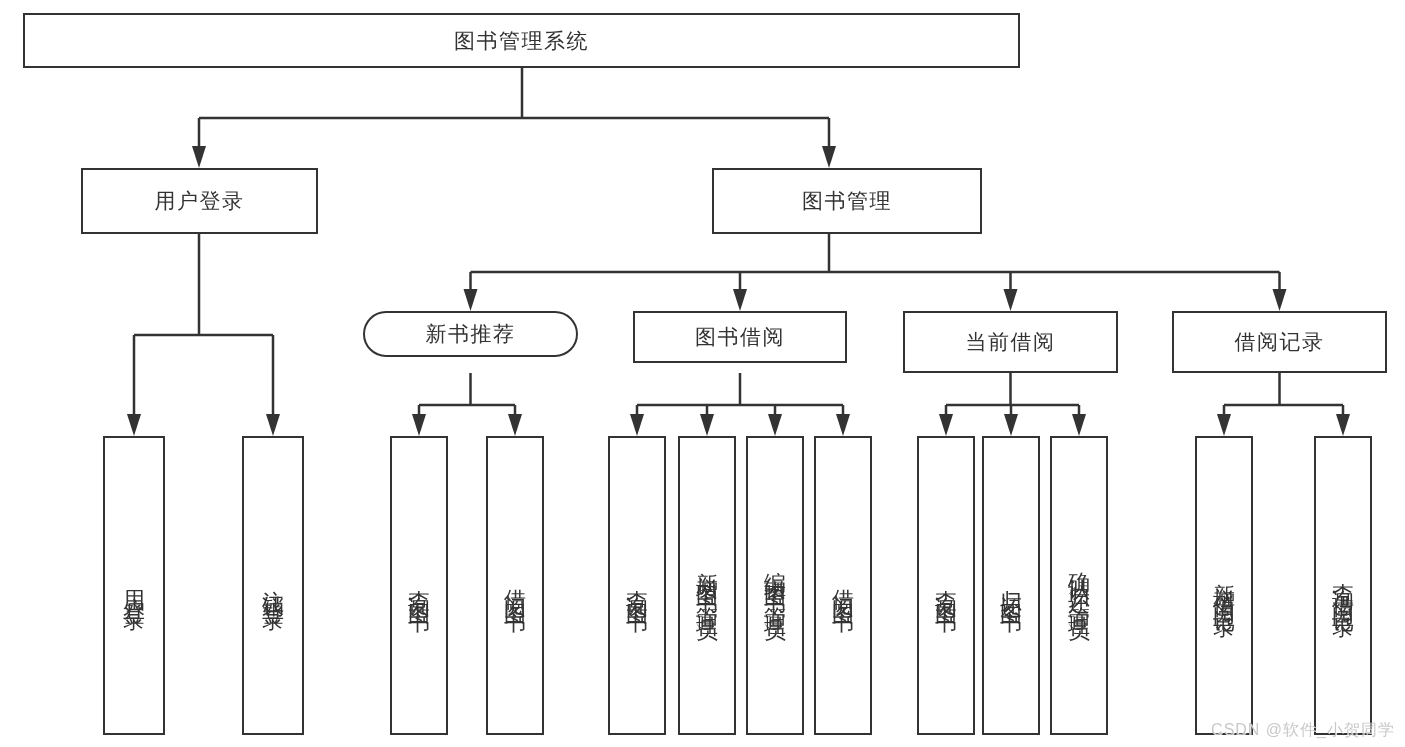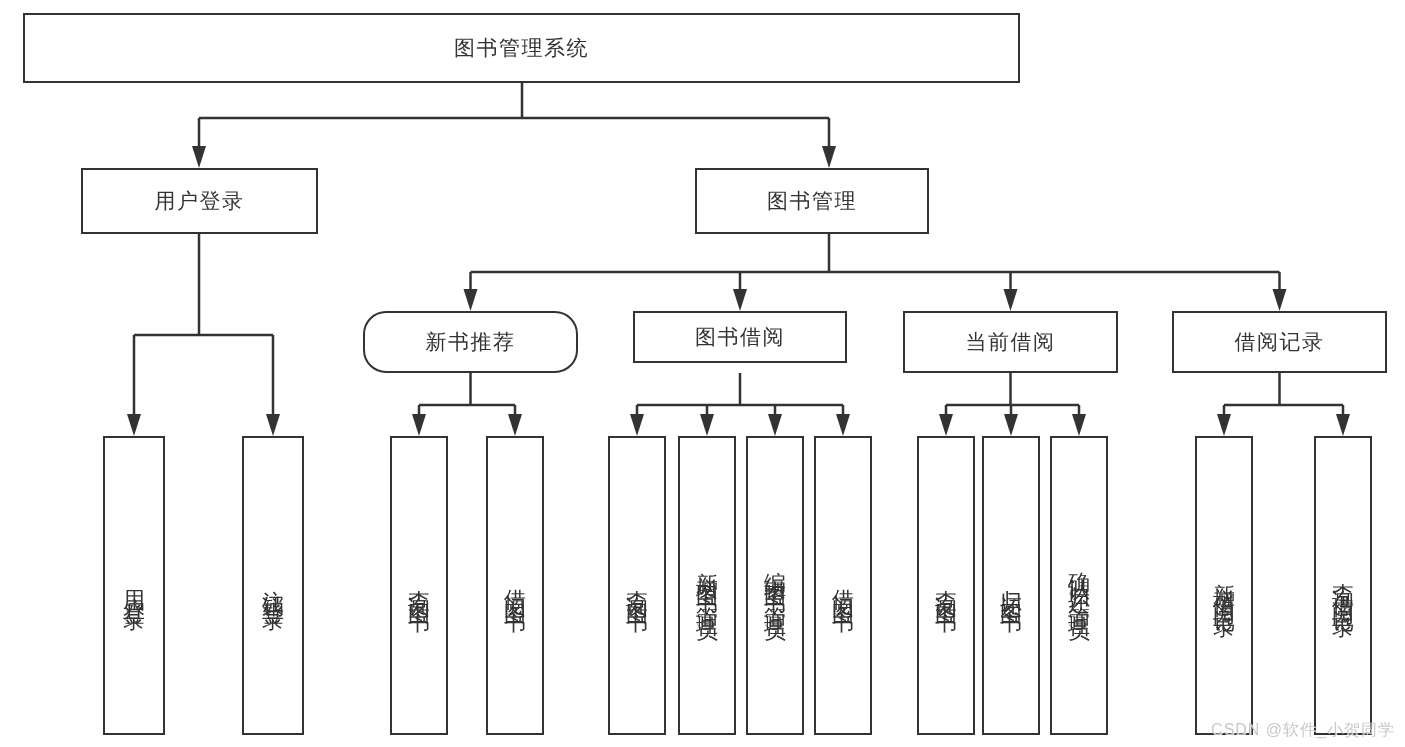--- a/index.html
+++ b/index.html
@@ -35,24 +35,24 @@
   }
   .v-label {
     writing-mode: vertical-rl;
     text-orientation: mixed;
     font-size: 22px;
     letter-spacing: 7px;
     line-height: 1;
     white-space: nowrap;
   }
   
-  #root-box        { left: 23px;   top: 13px;  width: 997px; height: 70px; }
+  #root-box        { left: 23px;   top: 13px;  width: 997px; height: 55px; }
   #n-user-login    { left: 81px;   top: 168px; width: 237px; height: 66px; }
-  #n-book-mgmt     { left: 695px;  top: 168px; width: 234px; height: 66px; }
-  #n-new-rec       { left: 363px;  top: 311px; width: 215px; height: 62px; border-radius: 23px; }
+  #n-book-mgmt     { left: 712px;  top: 168px; width: 270px; height: 66px; }
+  #n-new-rec       { left: 363px;  top: 311px; width: 215px; height: 46px; border-radius: 23px; }
   #n-borrowing     { left: 633px;  top: 311px; width: 214px; height: 52px; }
   #n-current       { left: 903px;  top: 311px; width: 215px; height: 62px; }
   #n-records       { left: 1172px; top: 311px; width: 215px; height: 62px; }
   .leaf            { top: 436px; height: 299px; }
   #l-user-login    { left: 103px;  width: 62px; }
   #l-logout        { left: 242px;  width: 62px; }
   #l-query-rec     { left: 390px;  width: 58px; }
   #l-borrow-rec    { left: 486px;  width: 58px; }
   #l-query-bor     { left: 608px;  width: 58px; }
   #l-add-book      { left: 678px;  width: 58px; }

